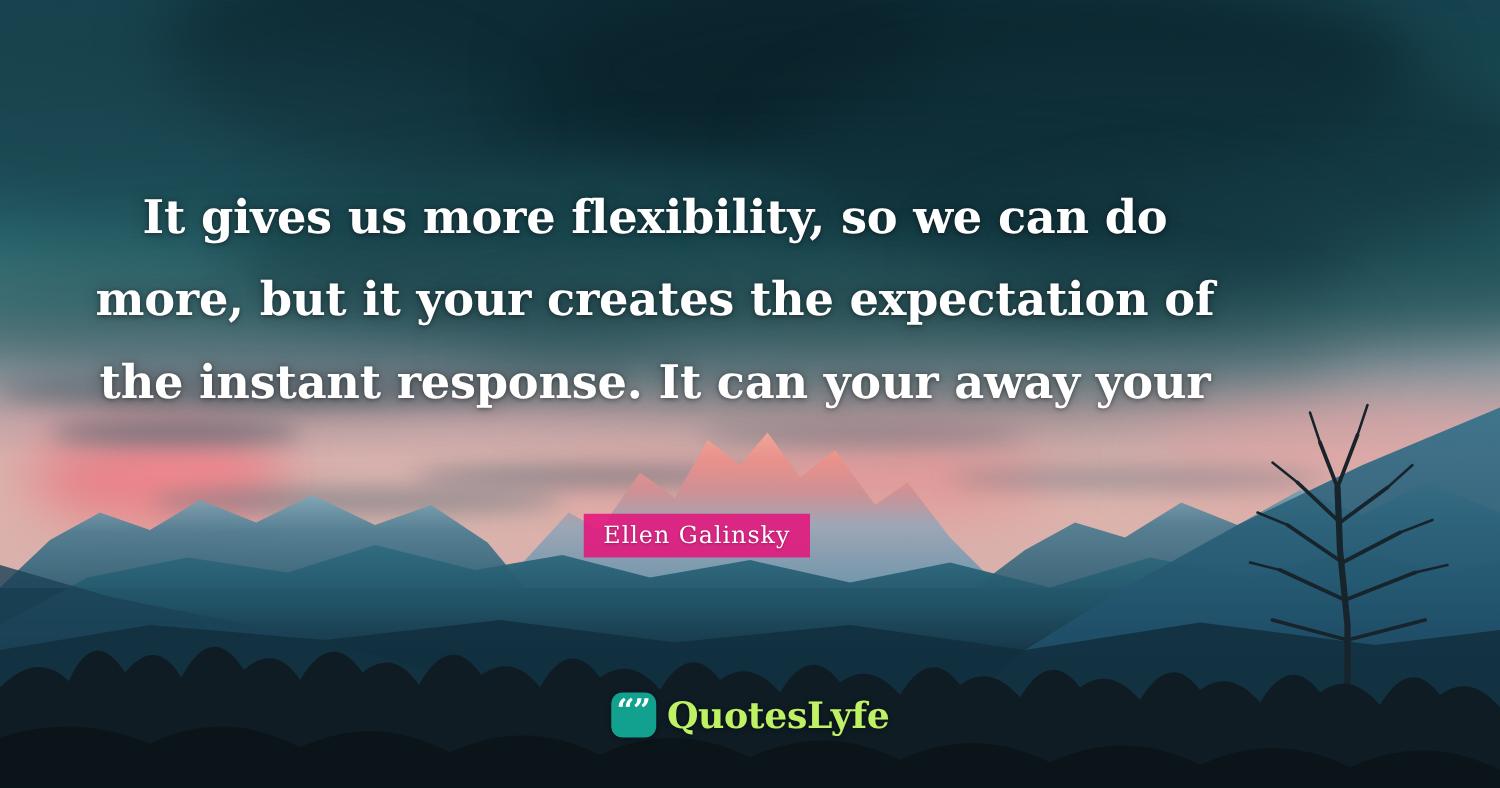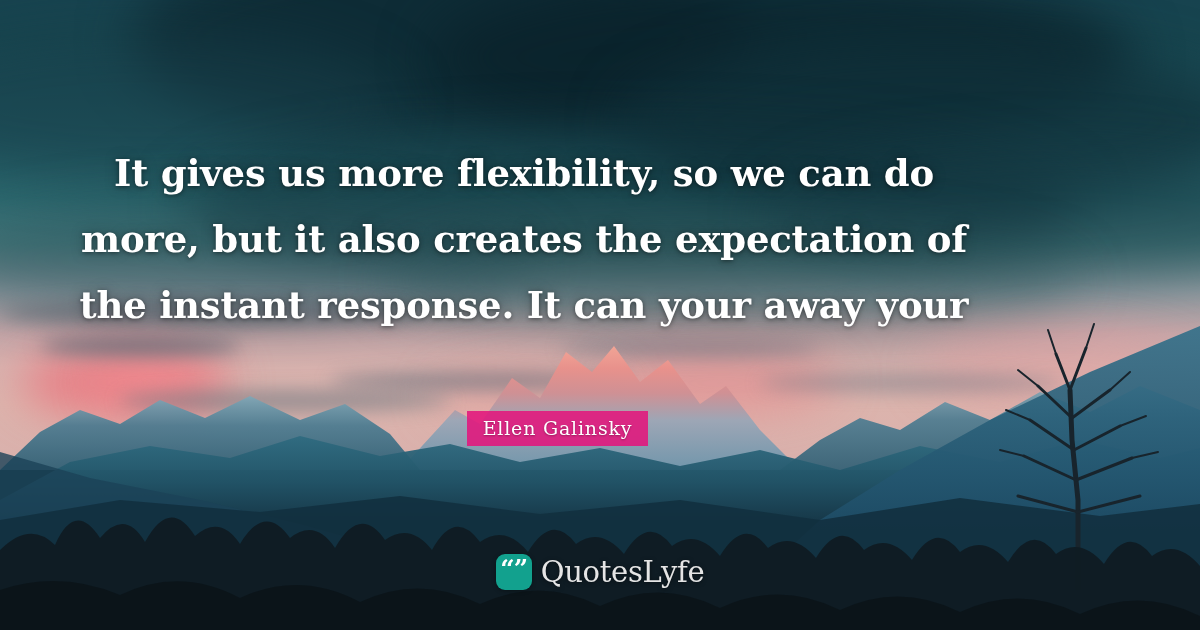--- a/index.html
+++ b/index.html
@@ -154,23 +154,23 @@
     justify-content: center;
     color: #ffffff;
     font-family: "DejaVu Serif", "Liberation Serif", serif;
     font-weight: bold;
     font-size: 25px;
     line-height: 1;
     padding-bottom: 7px;
     letter-spacing: -1px;
   }
   .logo-text {
-    color: #e5e5e5;
+    color: #bef264;
     font-family: "DejaVu Serif", "Liberation Serif", serif;
-    font-weight: normal;
+    font-weight: bold;
     font-size: 29px;
     letter-spacing: -0.3px;
     text-shadow: 0 1px 4px rgba(0,0,0,0.5);
   }
 </style>
 </head>
 <body>
 
 <div class="canvas">
 
@@ -274,21 +274,21 @@
                Q1176 108 1200 136 L1200 220 Z" fill="#101c23" opacity="0.97"></path>
       <path d="M0 220 L0 160 Q60 140 120 165 Q180 136 240 168
                Q300 140 360 172 Q420 144 480 174 Q540 146 600 176
                Q660 148 720 178 Q780 150 840 180 Q900 152 960 182
                Q1020 154 1080 184 Q1140 156 1200 186 L1200 220 Z" fill="#0b141a" opacity="0.98"></path>
     </svg>
   </div>
 
   <div class="quote">
     <span class="quote-line">It gives us more flexibility, so we can do</span>
-    <span class="quote-line">more, but it also creates the expectation of</span>
+    <span class="quote-line">more, but it your creates the expectation of</span>
     <span class="quote-line">the instant response. It can your away your</span>
   </div>
 
   <div class="author-wrap">
     <span class="author-badge">Ellen Galinsky</span>
   </div>
 
   <div class="logo">
     <span class="logo-mark">
       <span>“”</span>

